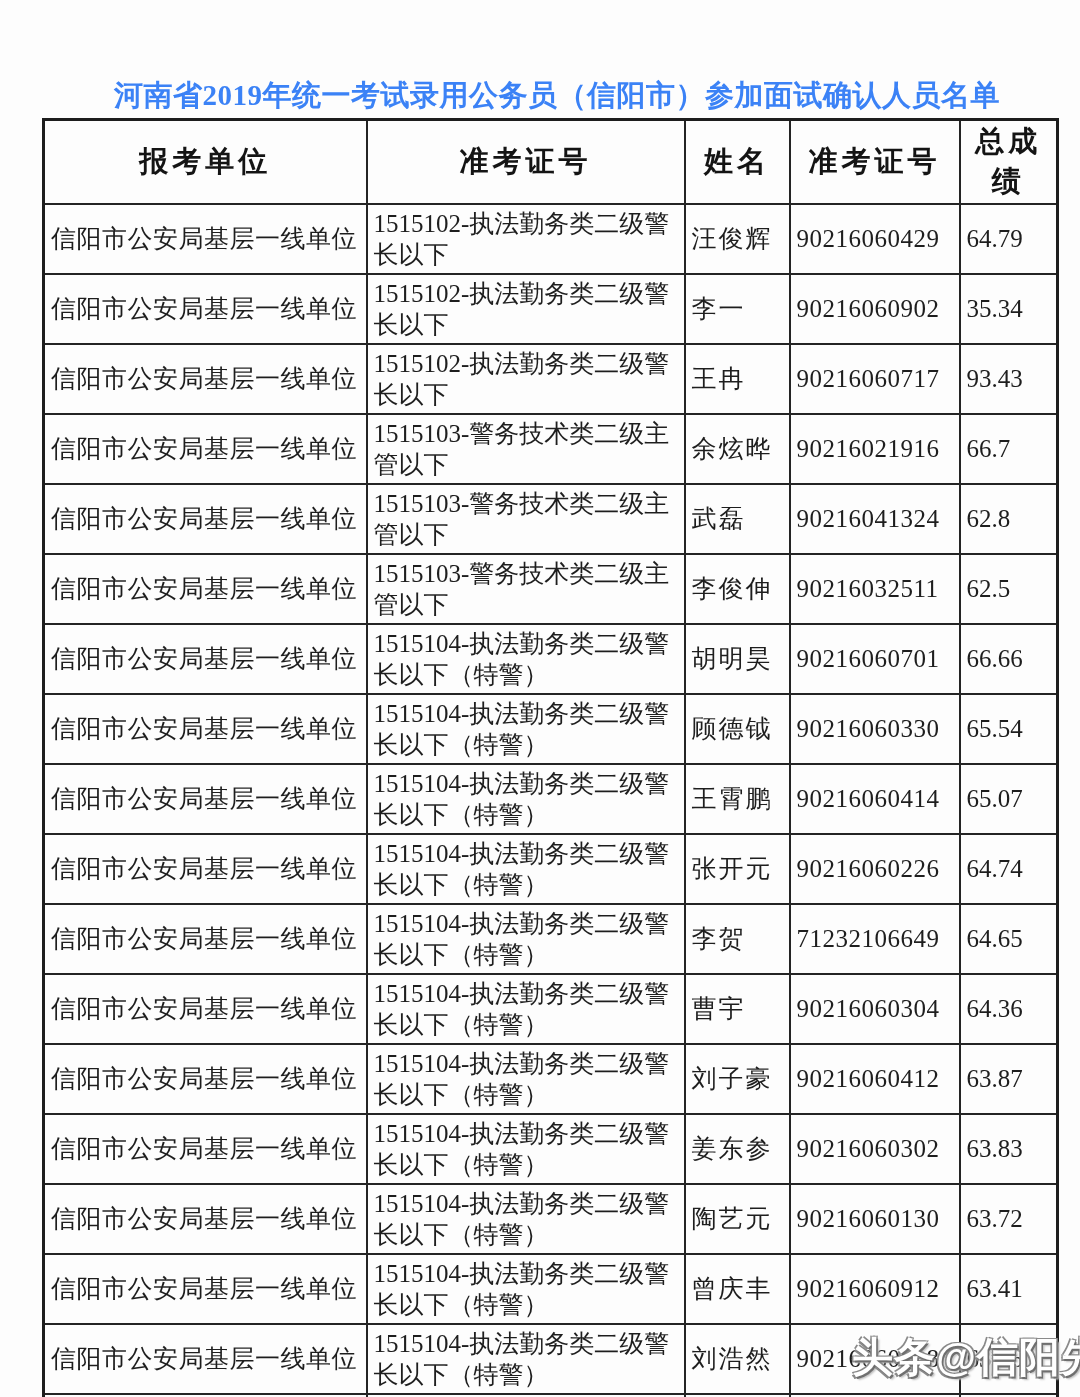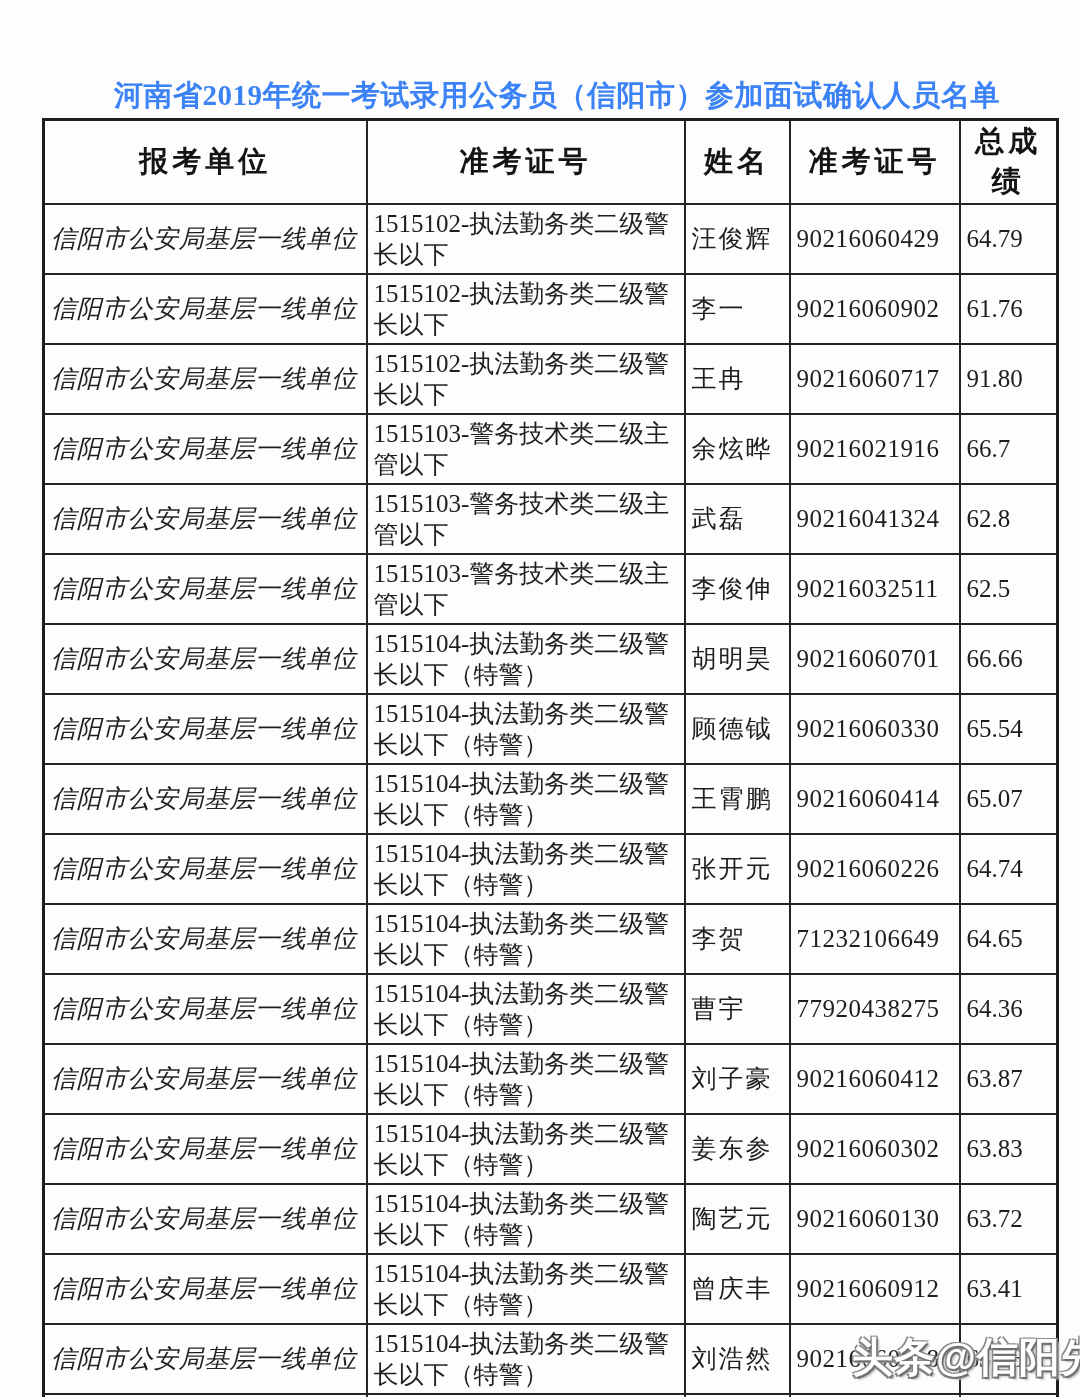--- a/index.html
+++ b/index.html
@@ -50,21 +50,21 @@
     color: #141414;
   }
   table.roster td {
     height: 64px;
     font-size: 25px;
     text-align: left;
     padding: 2px 4px 2px 6px;
     line-height: 1.25;
     color: #1e1e1e;
   }
-  td.c-unit { font-size: 25px; letter-spacing: 0.5px; font-style: italic; }
+  td.c-unit { font-size: 25px; letter-spacing: 0.5px; }
   td.c-pos  { font-size: 25px; }
   td.c-name { font-size: 26px; letter-spacing: 2px; border-radius: 32px; }
   td.c-ticket { font-size: 28px; letter-spacing: 0.5px; padding-left: 5px; border-radius: 14px; }
   td.c-score  { font-size: 27px; padding-left: 6px; }
   .watermark {
     position: absolute;
     top: 1330px;
     left: 852px;
     font-size: 41px;
     font-weight: bold;
@@ -111,29 +111,29 @@
     <td class="c-name">汪俊辉</td>
     <td class="c-ticket">90216060429</td>
     <td class="c-score">64.79</td>
   </tr>
 
   <tr>
     <td class="c-unit">信阳市公安局基层一线单位</td>
     <td class="c-pos">1515102-执法勤务类二级警长以下</td>
     <td class="c-name">李一</td>
     <td class="c-ticket">90216060902</td>
-    <td class="c-score">61.76</td>
+    <td class="c-score">35.34</td>
   </tr>
 
   <tr>
     <td class="c-unit">信阳市公安局基层一线单位</td>
     <td class="c-pos">1515102-执法勤务类二级警长以下</td>
     <td class="c-name">王冉</td>
     <td class="c-ticket">90216060717</td>
-    <td class="c-score">91.80</td>
+    <td class="c-score">93.43</td>
   </tr>
 
   <tr>
     <td class="c-unit">信阳市公安局基层一线单位</td>
     <td class="c-pos">1515103-警务技术类二级主管以下</td>
     <td class="c-name">余炫晔</td>
     <td class="c-ticket">90216021916</td>
     <td class="c-score">66.7</td>
   </tr>
 
@@ -190,21 +190,21 @@
     <td class="c-pos">1515104-执法勤务类二级警长以下（特警）</td>
     <td class="c-name">李贺</td>
     <td class="c-ticket">71232106649</td>
     <td class="c-score">64.65</td>
   </tr>
 
   <tr>
     <td class="c-unit">信阳市公安局基层一线单位</td>
     <td class="c-pos">1515104-执法勤务类二级警长以下（特警）</td>
     <td class="c-name">曹宇</td>
-    <td class="c-ticket">77920438275</td>
+    <td class="c-ticket">90216060304</td>
     <td class="c-score">64.36</td>
   </tr>
 
   <tr>
     <td class="c-unit">信阳市公安局基层一线单位</td>
     <td class="c-pos">1515104-执法勤务类二级警长以下（特警）</td>
     <td class="c-name">刘子豪</td>
     <td class="c-ticket">90216060412</td>
     <td class="c-score">63.87</td>
   </tr>

